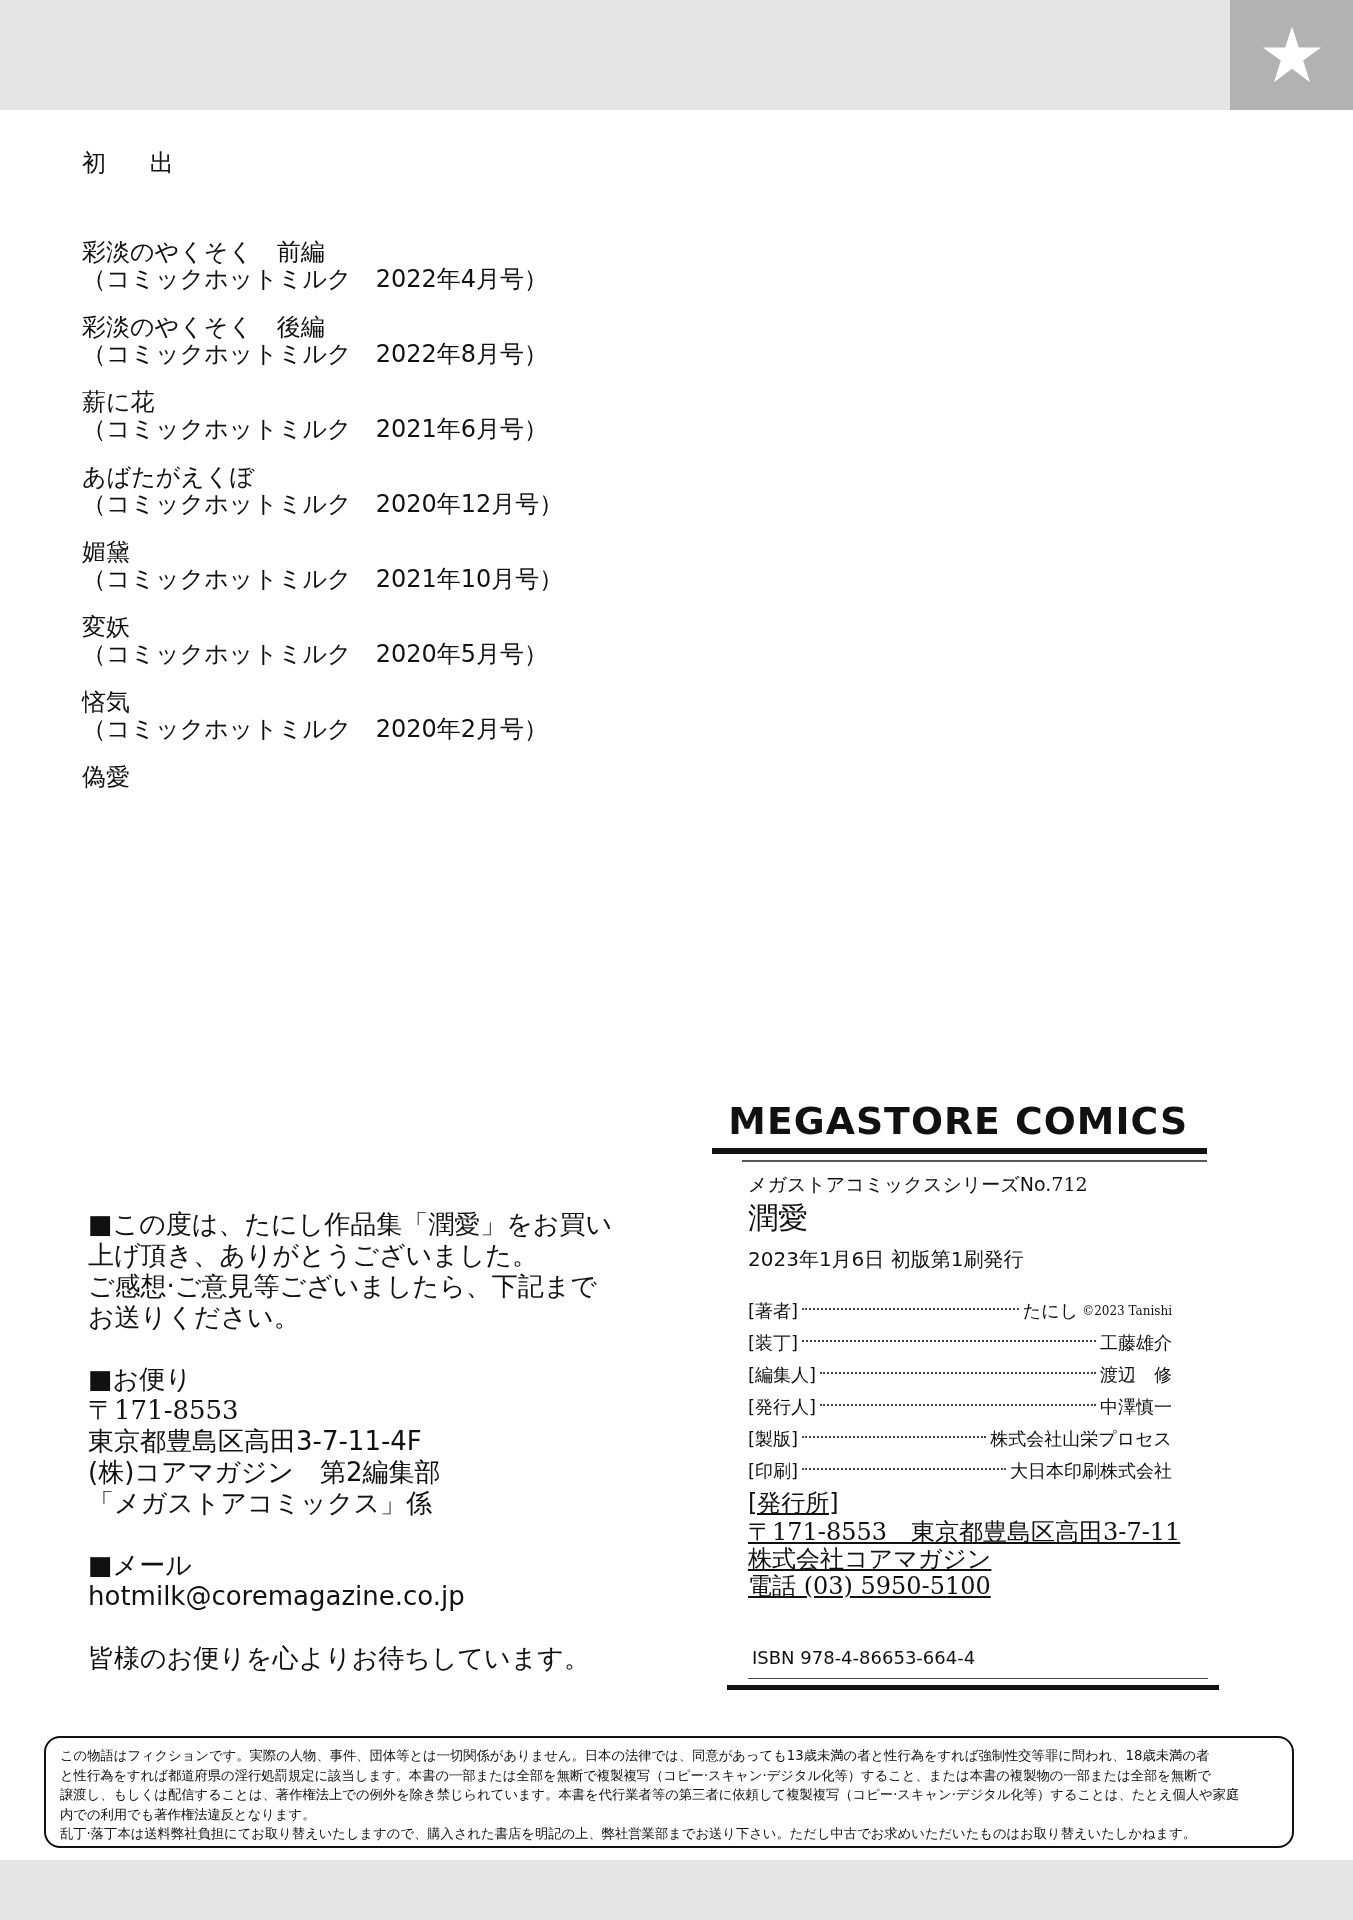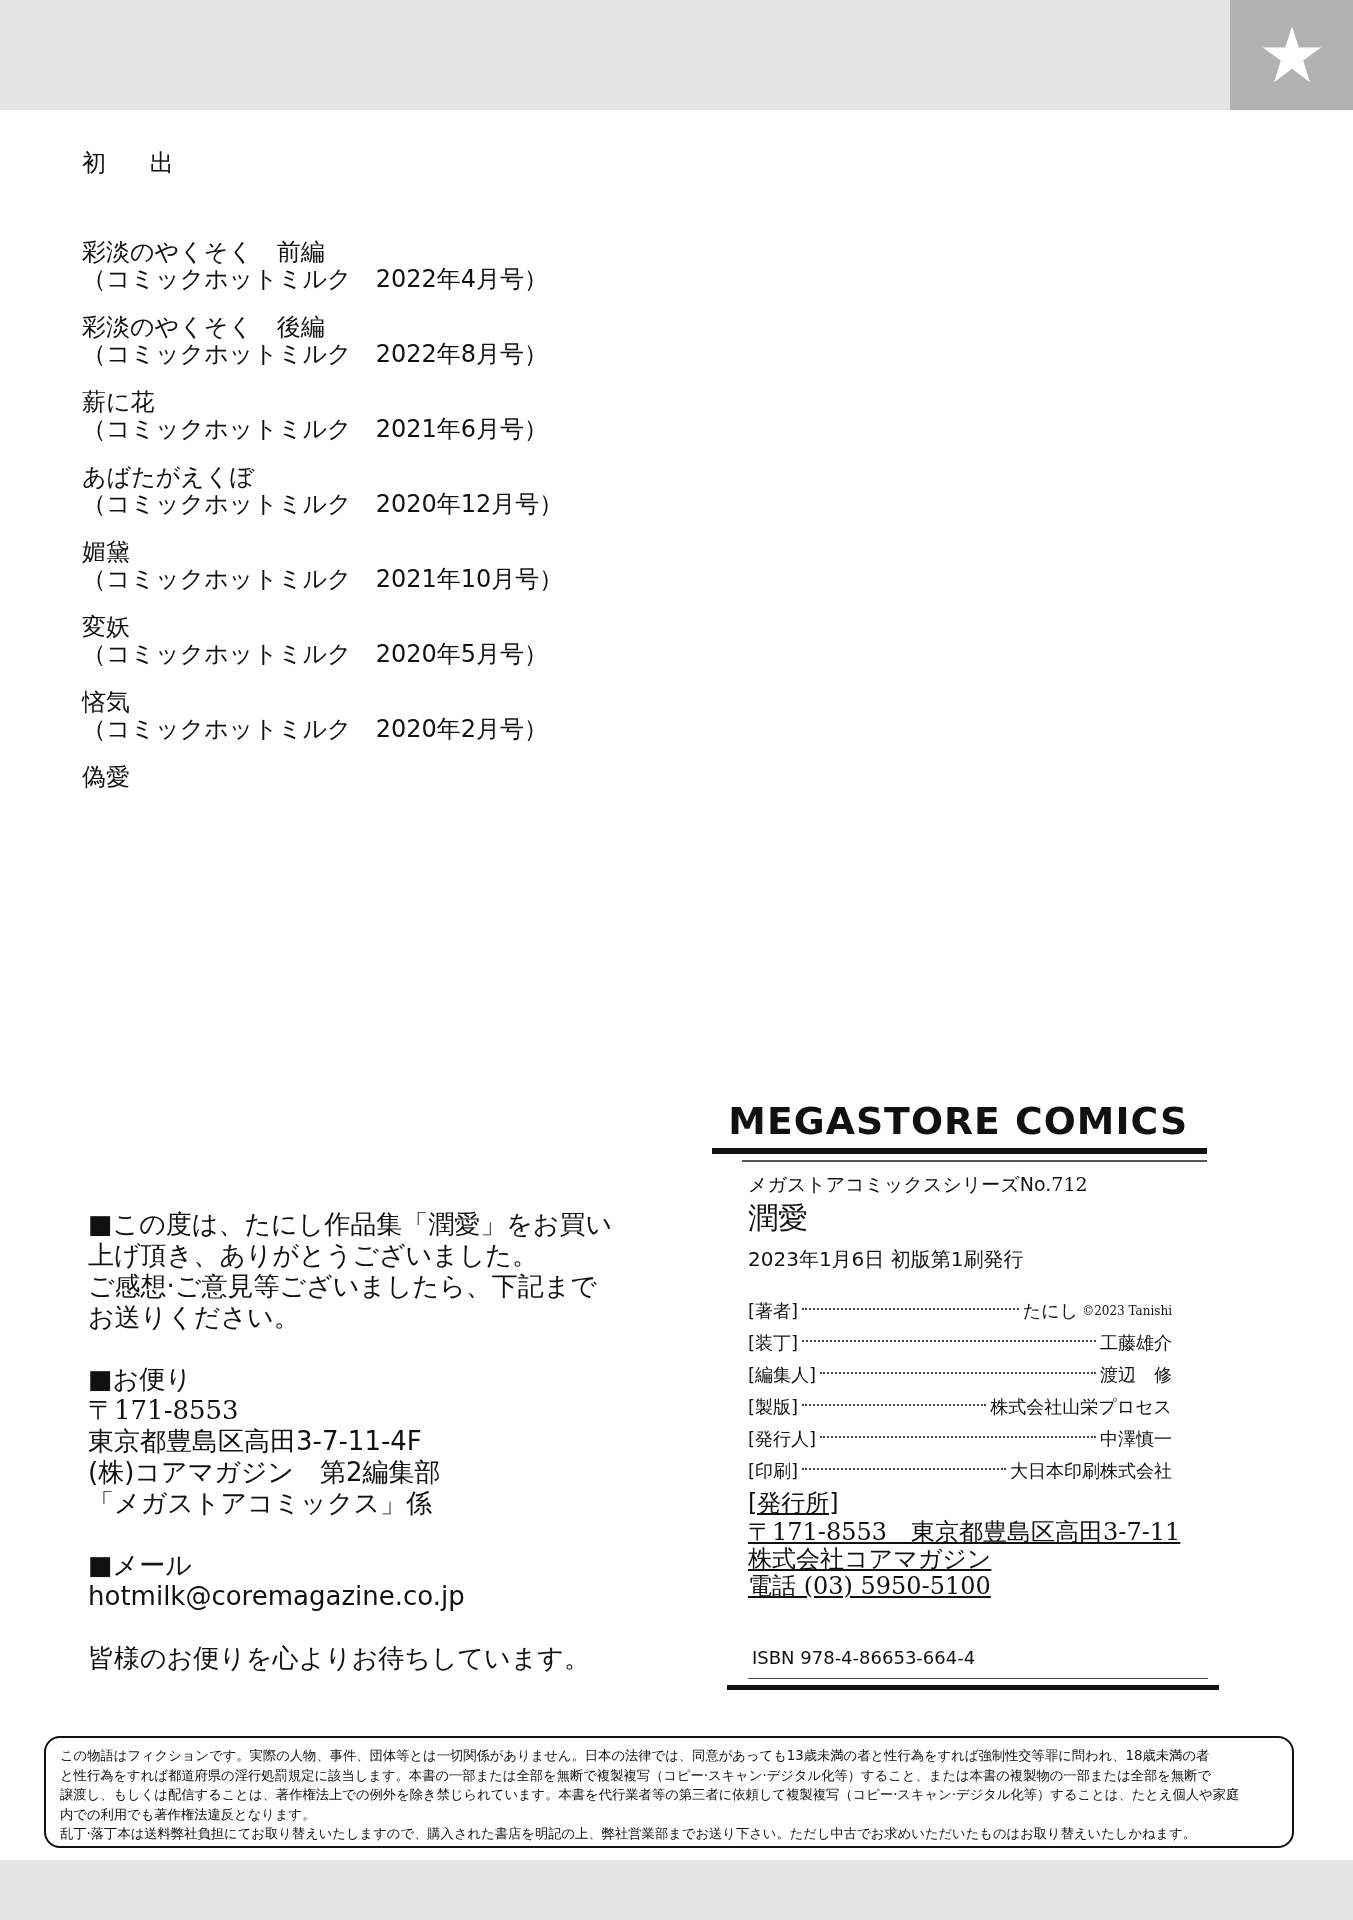--- a/index.html
+++ b/index.html
@@ -135,28 +135,28 @@
       <span class="label">[装丁]</span>
       <span class="dots"></span>
       <span class="value">工藤雄介</span>
     </div>
     <div class="credit-row">
       <span class="label">[編集人]</span>
       <span class="dots"></span>
       <span class="value">渡辺　修</span>
     </div>
     <div class="credit-row">
+      <span class="label">[発行人]</span>
+      <span class="dots"></span>
+      <span class="value">中澤慎一</span>
+    </div>
+    <div class="credit-row">
       <span class="label">[製版]</span>
       <span class="dots"></span>
       <span class="value">株式会社山栄プロセス</span>
-    </div>
-    <div class="credit-row">
-      <span class="label">[発行人]</span>
-      <span class="dots"></span>
-      <span class="value">中澤慎一</span>
     </div>
     <div class="credit-row">
       <span class="label">[印刷]</span>
       <span class="dots"></span>
       <span class="value">大日本印刷株式会社</span>
     </div>
   </div>
 
   <div class="publisher">
     <div class="label">[発行所]</div>

